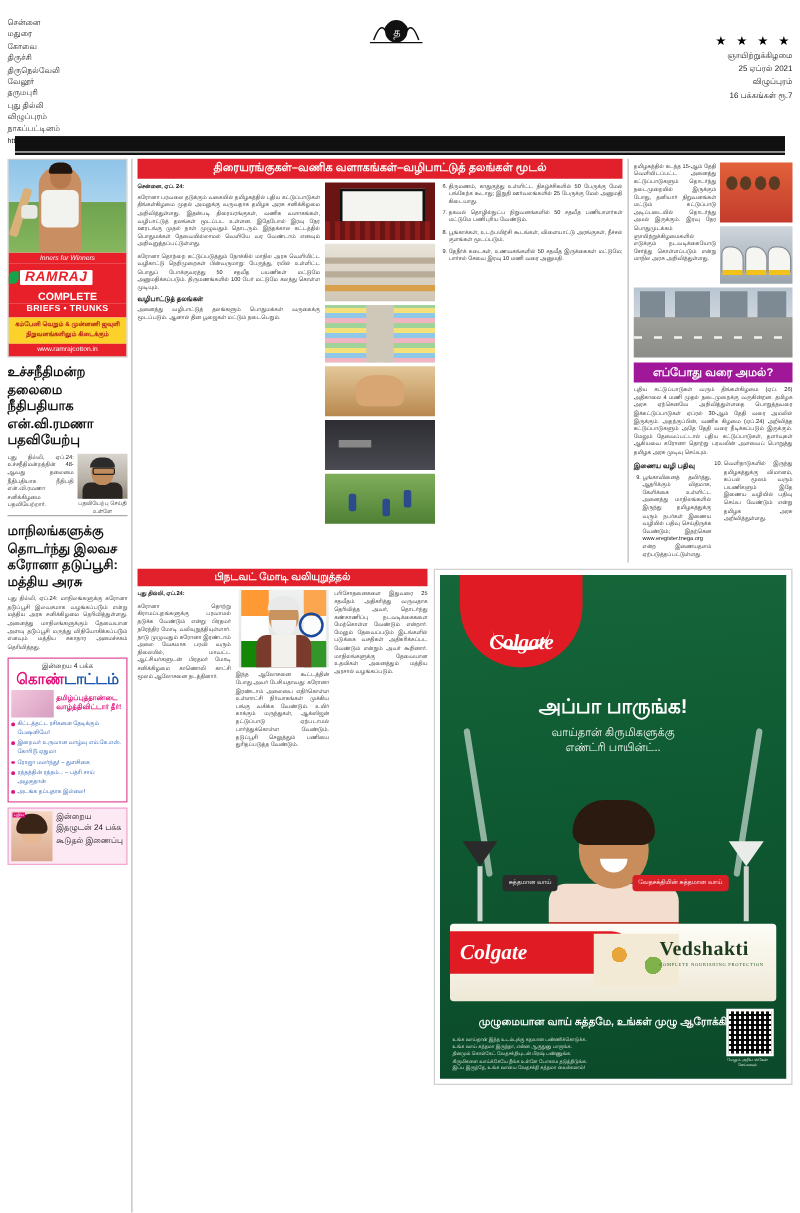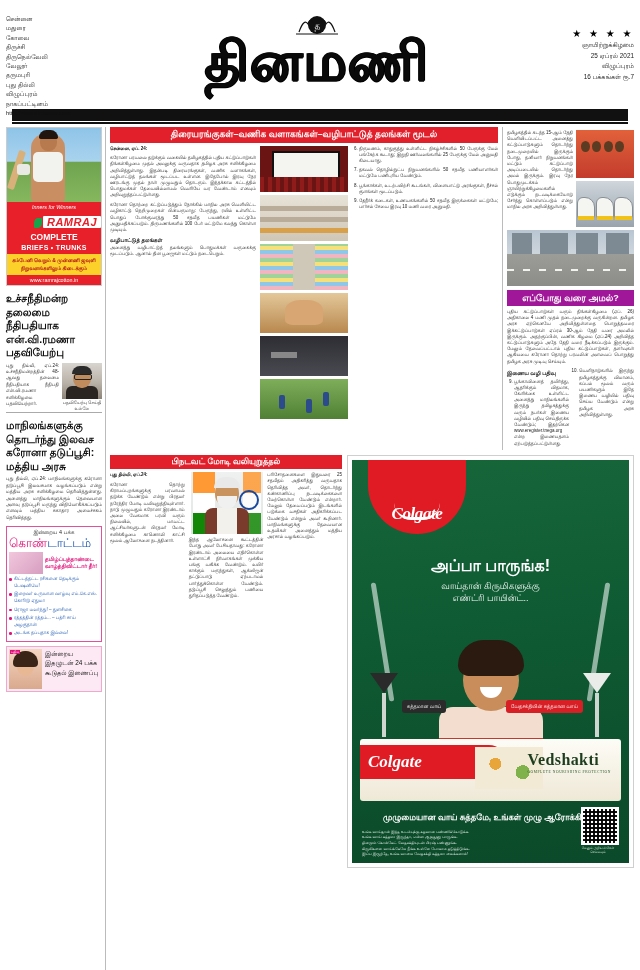--- a/index.html
+++ b/index.html
@@ -39,21 +39,21 @@
   
   .ad-ramraj{border:1px solid #ccc;margin-bottom:4px;}
   .rr-photo{height:74px;background:linear-gradient(180deg,#8fc4e8 0%,#a9d3ee 45%,#6fa34e 46%,#86b75f 100%);position:relative;overflow:hidden;}
   .rr-photo .man{position:absolute;left:24px;top:6px;width:34px;height:68px;background:#c98f63;border-radius:14px 14px 4px 4px;}
   .rr-photo .vest{position:absolute;left:26px;top:24px;width:30px;height:30px;background:#f2f2ee;border-radius:5px;}
   .rr-photo .head{position:absolute;left:33px;top:4px;width:17px;height:19px;background:#b77a4f;border-radius:50% 50% 45% 45%;}
   .rr-photo .hair{position:absolute;left:32px;top:2px;width:19px;height:9px;background:#20160f;border-radius:9px 9px 2px 2px;}
   .rr-photo .bat{position:absolute;left:6px;top:22px;width:7px;height:40px;background:#d9b07a;transform:rotate(18deg);border-radius:2px;}
   .rr-photo .glove{position:absolute;left:10px;top:36px;width:13px;height:11px;background:#e8e8e4;border-radius:3px;}
   .rr-band{background:#e8202a;color:#fff;text-align:center;font-size:5.4px;padding:2px 0 1px;font-style:italic;}
-  .rr-logo{background:#e8202a;color:#fff;text-align:right;padding:1px 0 2px;}
+  .rr-logo{background:#e8202a;color:#fff;text-align:left;padding:1px 0 2px;}
   .rr-logo .brand{display:inline-block;background:#fff;color:#e8202a;font-weight:700;font-size:11px;letter-spacing:.5px;padding:0 4px;border-radius:1px;font-style:italic;}
   .rr-logo .leaf{display:inline-block;width:8px;height:10px;background:#16a34a;border-radius:50% 10% 50% 10%;vertical-align:-2px;margin-right:1px;}
   .rr-sub{background:#e8202a;color:#fff;text-align:center;font-weight:700;font-size:8.5px;line-height:10px;padding-bottom:1px;}
   .rr-sub2{background:#e8202a;color:#fff;text-align:center;font-weight:700;font-size:7px;line-height:9px;padding-bottom:2px;letter-spacing:.3px;}
   .rr-yellow{background:#fcd12a;color:#b3121a;text-align:center;font-size:5px;line-height:7.5px;padding:3px 2px;font-weight:600;}
   .rr-url{background:#e8202a;color:#fff;text-align:center;font-size:5.4px;padding:2px 0;}
 
   .lc-head{font-weight:700;font-size:10.5px;line-height:13.5px;color:#111;margin:6px 0 3px;}
   .lc-figure{float:right;width:40px;margin:0 0 2px 3px;}
   .lc-portrait{width:40px;height:36px;background:linear-gradient(180deg,#d8d4cf 0%,#b9b2a8 55%,#8d8478 100%);position:relative;overflow:hidden;}
@@ -61,21 +61,21 @@
   .lc-portrait .hair{position:absolute;left:10px;top:3px;width:20px;height:8px;background:#2b2b2b;border-radius:10px 10px 0 0;}
   .lc-portrait .suit{position:absolute;left:4px;top:23px;width:32px;height:14px;background:#2a2520;border-radius:6px 6px 0 0;}
   .lc-portrait .glass{position:absolute;left:12px;top:11px;width:16px;height:4px;border:1px solid #222;border-radius:2px;}
   .lc-cap{font-size:4.4px;line-height:6px;color:#333;text-align:center;margin-top:1px;}
   .lc-body{font-size:4.6px;line-height:6.4px;color:#222;text-align:justify;}
   .lc-body p{margin:0 0 3px;}
   .divider{height:1px;background:#aaa;margin:5px 0;}
 
   .kond-box{border:1px solid #e0539a;padding:2px;margin-top:5px;}
   .kond-top{font-size:5.4px;text-align:center;color:#222;}
-  .kond-title{text-align:left;font-weight:400;font-size:12px;line-height:14px;color:#e0127a;letter-spacing:-.2px;}
+  .kond-title{text-align:center;font-weight:700;font-size:12px;line-height:14px;color:#e0127a;letter-spacing:-.2px;}
   .kond-title .alt{color:#1b56b0;}
   .kond-strip{display:flex;gap:2px;margin:2px 0;align-items:center;}
   .kond-img{width:34px;height:22px;background:linear-gradient(135deg,#f3c7dd,#d69ec0);flex:0 0 34px;}
   .kond-sub{font-size:5.6px;line-height:7.5px;color:#e0127a;font-weight:700;}
   .kond-list{list-style:none;margin:2px 0 0;padding:0;}
   .kond-list li{font-size:4.6px;line-height:6.6px;color:#1b56b0;padding-left:5px;position:relative;margin-bottom:2px;}
   .kond-list li:before{content:"";position:absolute;left:0;top:2px;width:2.6px;height:2.6px;border-radius:50%;background:#e0127a;}
 
   .teaser{display:flex;gap:3px;border:1px solid #f0a8cd;background:#fde9f4;padding:2px;margin-top:4px;}
   .teaser-img{width:33px;height:40px;flex:0 0 33px;background:linear-gradient(180deg,#f5d6c2,#d9a98d);position:relative;overflow:hidden;}
@@ -210,21 +210,20 @@
     <div class="mh-logo">
       <div class="crest">
         <svg width="46" height="22" viewBox="0 0 46 22" aria-hidden="true">
           <ellipse cx="23" cy="11" rx="9" ry="9" fill="#111"></ellipse>
           <text x="23" y="15" font-size="9" fill="#fff" text-anchor="middle" font-family="DejaVu Sans">த</text>
           <path d="M5 18 Q10 4 14 10 Q16 3 19 9" stroke="#111" stroke-width="1.2" fill="none"></path>
           <path d="M41 18 Q36 4 32 10 Q30 3 27 9" stroke="#111" stroke-width="1.2" fill="none"></path>
           <path d="M2 20 H44" stroke="#111" stroke-width="1"></path>
         </svg>
       </div>
-      <div class="logo-word">தினமணி</div>
     </div>
 
     <div class="mh-info">
       <div class="mh-stars">★ ★ ★ ★</div>
       <div>ஞாயிற்றுக்கிழமை</div>
       <div>25 ஏப்ரல் 2021</div>
       <div>விழுப்புரம்</div>
       <div>16 பக்கங்கள் ரூ.7</div>
     </div>
   </div>

